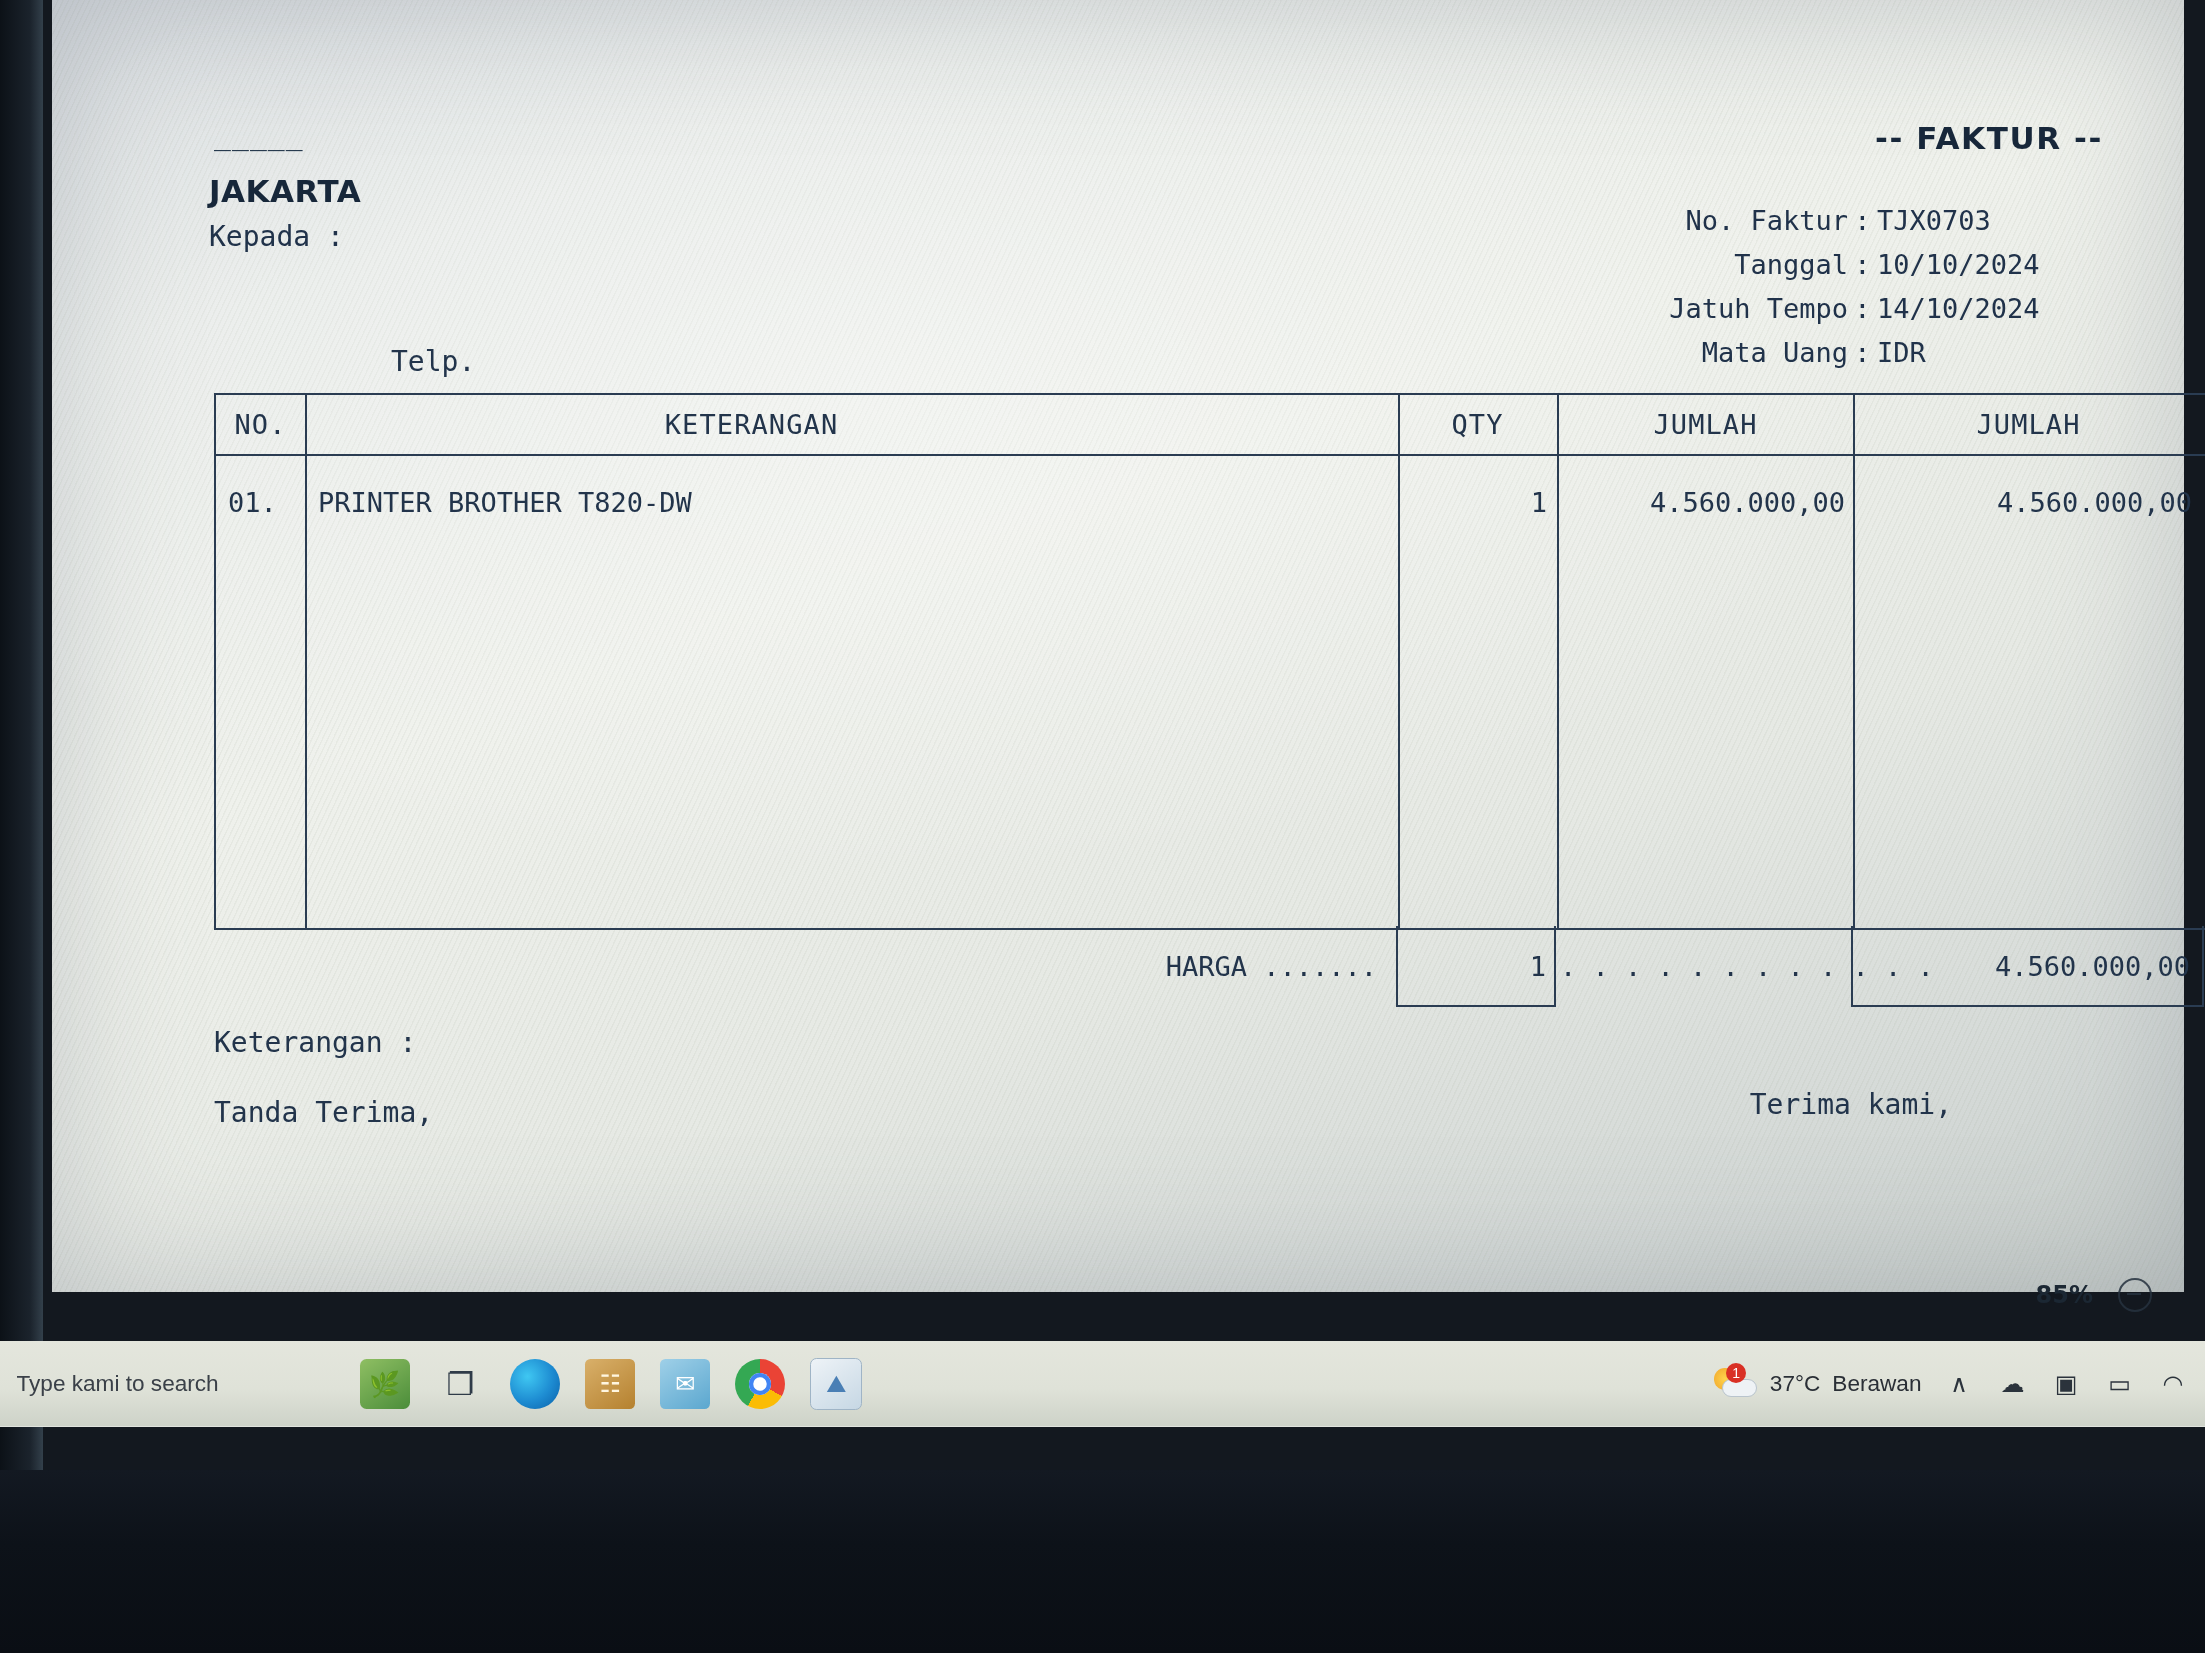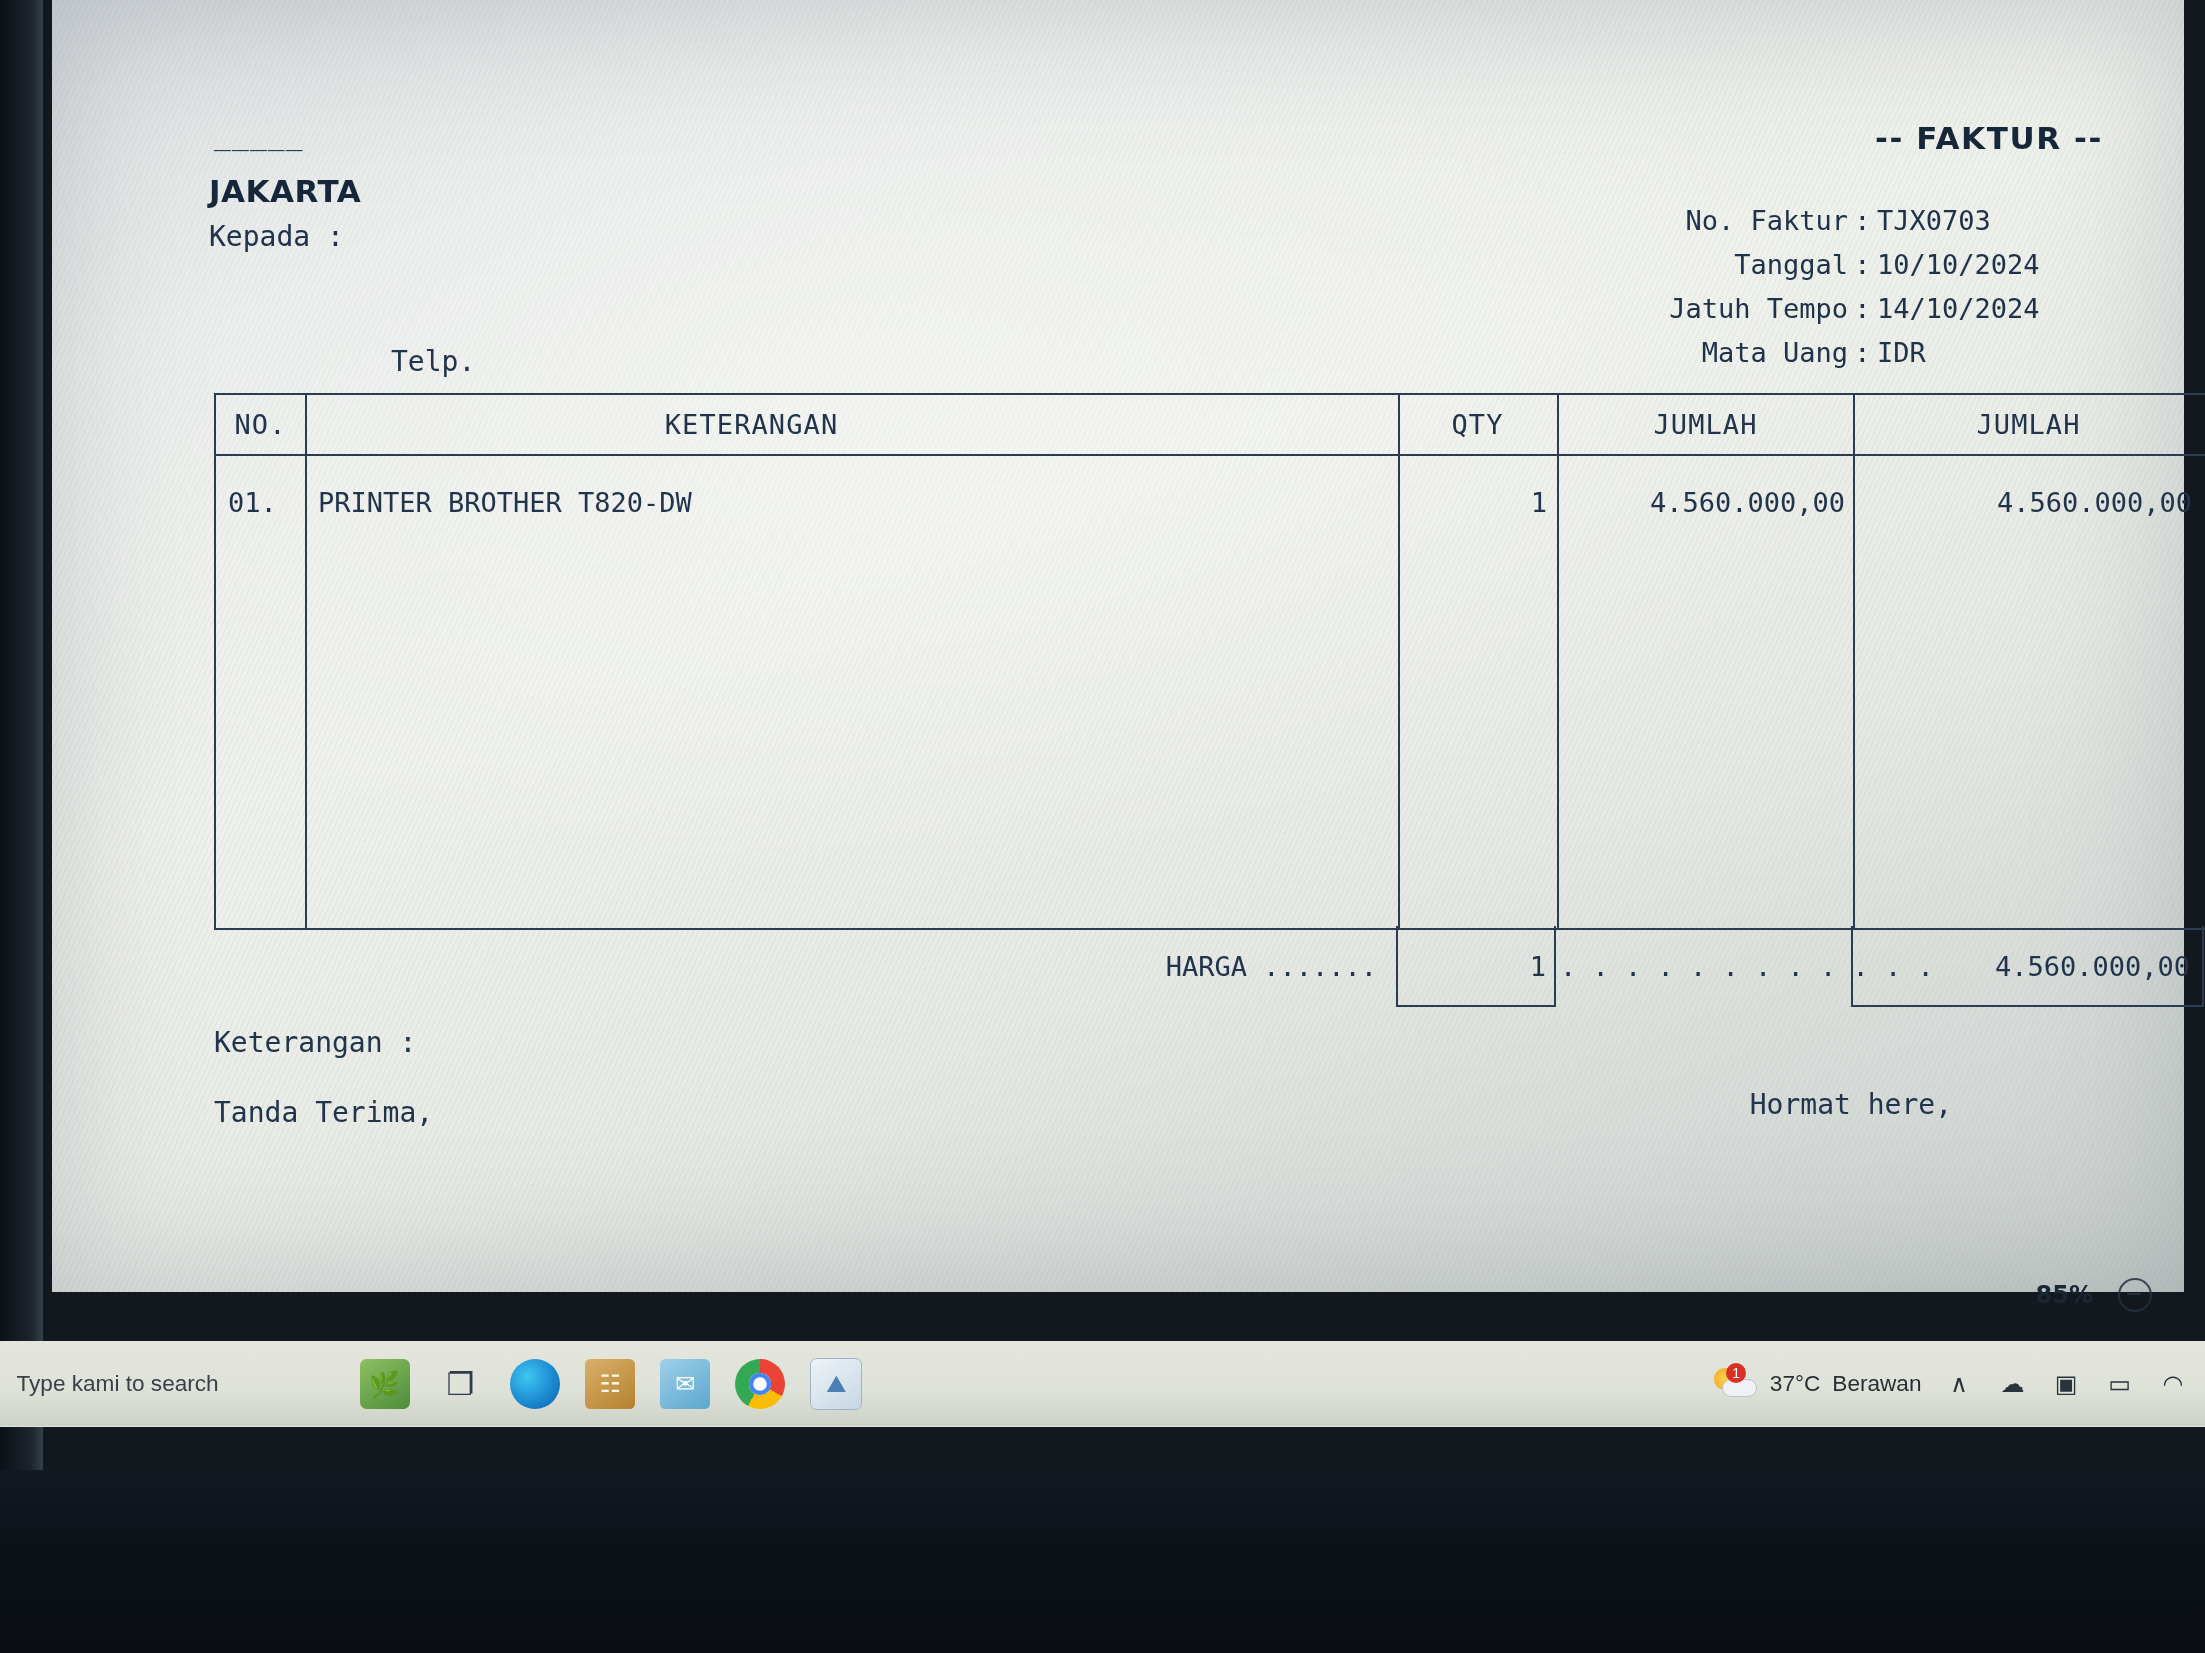--- a/index.html
+++ b/index.html
@@ -442,21 +442,21 @@
         <div class="tbox" style="left:1637px; width:353px;"></div>
 
         <div class="tcell" style="left:754px; width:409px; text-align:right;">HARGA .......</div>
         <div class="tcell" style="left:1184px; width:148px; text-align:right;">1</div>
         <div class="tcell" style="left:1346px; width:283px; text-align:right;">. . . . . . . . . . . .</div>
         <div class="tcell" style="left:1642px; width:334px; text-align:right;">4.560.000,00</div>
       </div>
 
       <div id="keterangan-label">Keterangan :</div>
       <div id="tanda-terima">Tanda Terima,</div>
-      <div id="hormat-kami">Hormat here,</div>
+      <div id="hormat-kami">Terima kami,</div>
     </div>
   </div>
 
   <div id="zoom-strip">
     <span>85%</span>
     <span class="zoom-ico"></span>
   </div>
 
   <div id="bezel-bottom"></div>
 

